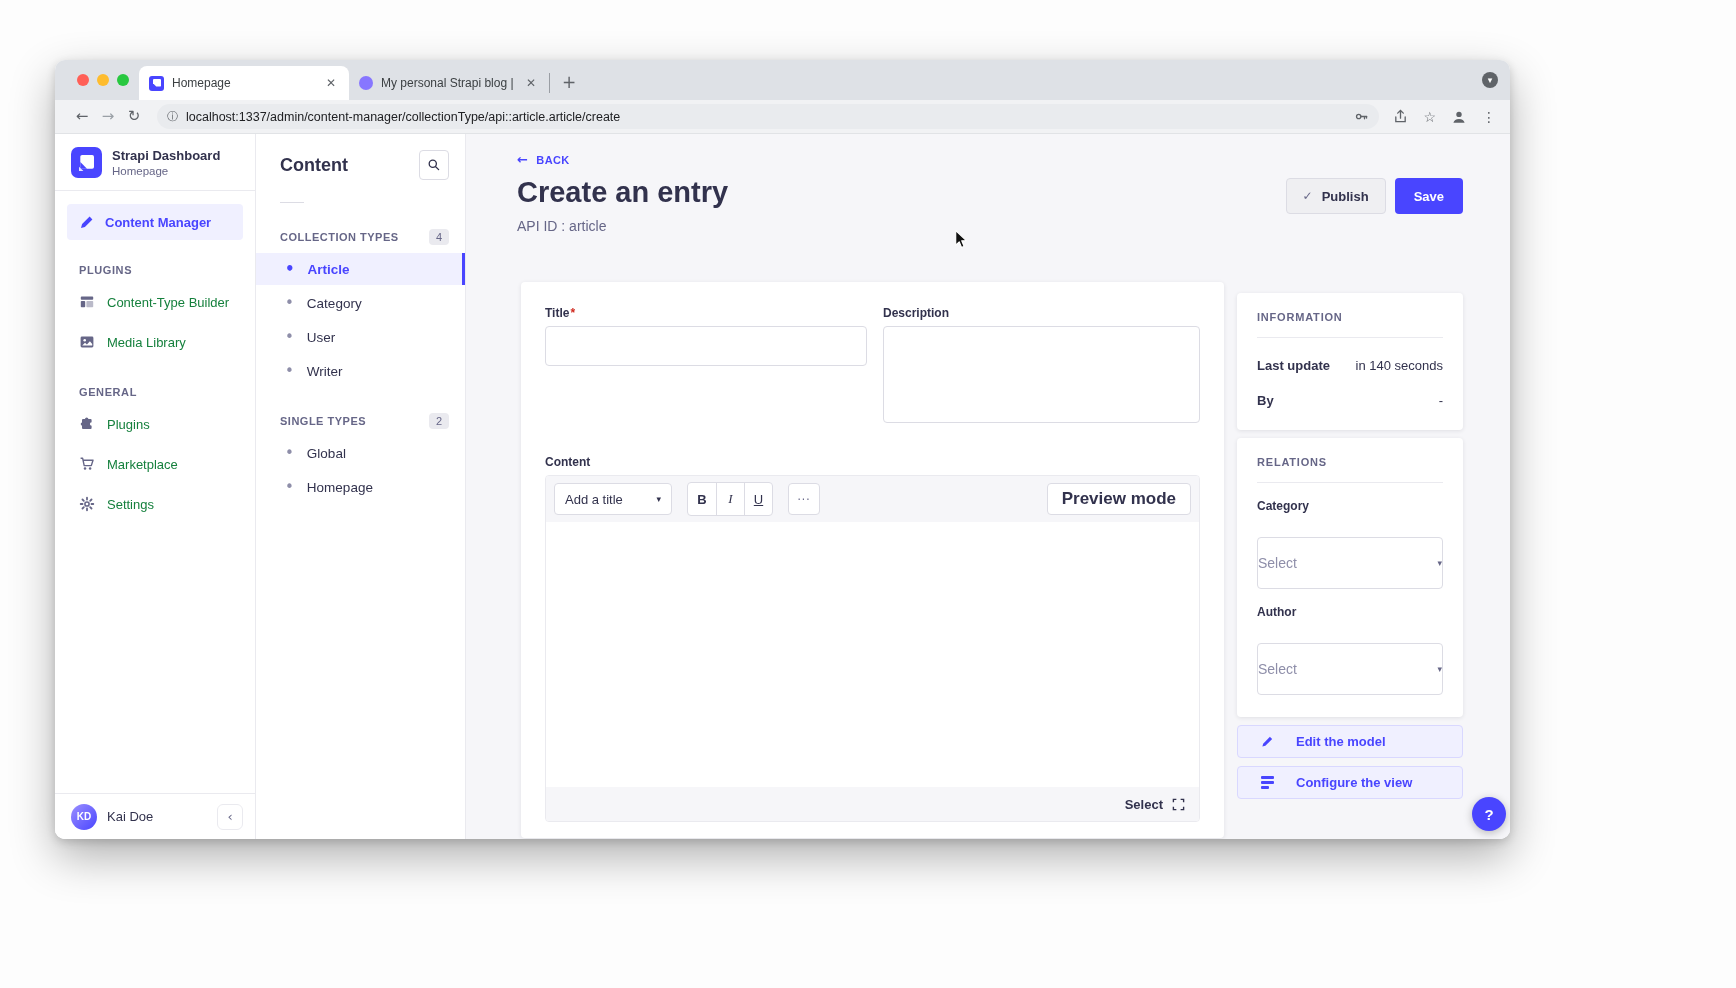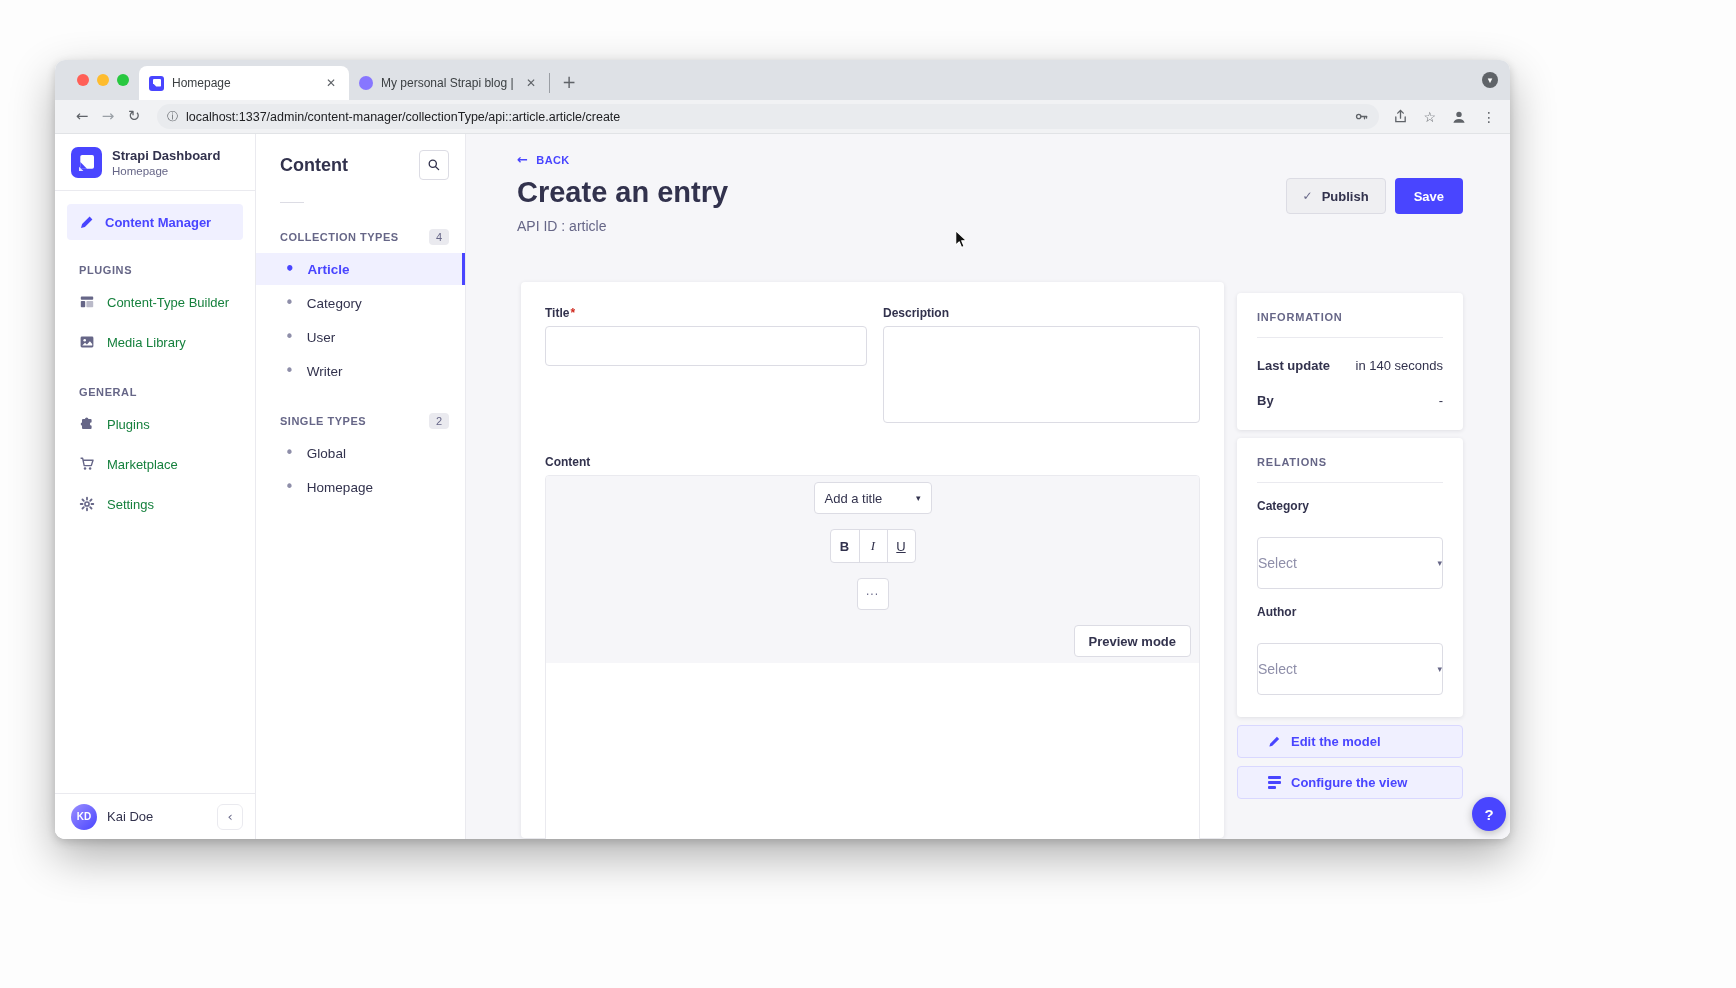--- a/index.html
+++ b/index.html
@@ -98,53 +98,53 @@
           box-shadow:0 1px 4px rgba(33,33,52,.1); padding:24px; }
   .fieldrow { display:flex; gap:16px; }
   .f-title { width:322px; } .f-desc { flex:1; }
   .flabel { font-size:12px; font-weight:bold; color:#32324d; margin-bottom:6px; }
   .req { color:#d02b20; margin-left:1px; }
   .txt { width:100%; height:40px; border:1px solid #dcdce4; border-radius:4px; padding:0 12px;
          font:inherit; font-size:14px; color:#32324d; background:#fff; outline:none; }
   textarea.txt { height:97px; resize:none; padding:10px 12px; }
   .f-content { margin-top:28px; }
   .editor { margin-top:6px; border:1px solid #eaeaef; border-radius:4px; overflow:hidden; }
-  .ed-toolbar { background:#f6f6f9; padding:6px 8px; display:flex; align-items:center; gap:15px;flex-direction:column; }
+  .ed-toolbar { background:#f6f6f9; padding:6px 8px; display:flex; align-items:center; gap:15px; }
   .hsel { width:118px; height:32px; background:#fff; border:1px solid #dcdce4; border-radius:4px;
           display:flex; align-items:center; justify-content:space-between; padding:0 10px; font-size:13px; color:#32324d; }
   .caret { font-size:9px; color:#32324d; }
   .biu { display:flex; border:1px solid #dcdce4; border-radius:4px; background:#fff; overflow:hidden; }
   .biu .bi { width:28px; height:32px; display:flex; align-items:center; justify-content:center; font-size:13px; color:#32324d; }
   .biu .bi + .bi { border-left:1px solid #dcdce4; }
   .b-b{font-weight:bold;} .b-i{font-style:italic; font-family:"Liberation Serif",serif;} .b-u{text-decoration:underline;}
   .morebtn { width:32px; height:32px; border:1px solid #dcdce4; border-radius:4px; background:#fff; color:#666687;
              display:flex; align-items:center; justify-content:center; font-size:12px; letter-spacing:1px; padding-bottom:6px; }
   .previewbtn { margin-left:auto; height:32px; padding:0 14px; border:1px solid #dcdce4; border-radius:4px; background:#fff;
-                font-size:13px; font-weight:bold; color:#32324d; display:flex; align-items:center; }
+                font-size:17px; font-weight:bold; color:#32324d; display:flex; align-items:center; }
   .ed-body { height:265px; background:#fff; }
   .ed-footer { height:34px; background:#f6f6f9; display:flex; align-items:center; justify-content:flex-end; gap:9px;
                padding:0 14px; font-size:13px; font-weight:bold; color:#32324d; }
 
   .panel { position:absolute; left:771px; top:151px; width:226px; }
   .draftbox { background:#eaf5ff; border-radius:4px; height:48px; display:flex; align-items:center; gap:10px; padding:0 18px; }
   .draftdot { width:6px; height:6px; border-radius:50%; background:#006096; flex-shrink:0; }
   .drafttext { font-size:13px; color:#006096; }
   .drafttext b { font-weight:bold; }
   .pcard { background:#fff; border-radius:4px; box-shadow:0 1px 4px rgba(33,33,52,.1); margin-top:8px; padding:18px 20px 22px; }
   .plabel { font-size:11px; font-weight:bold; color:#666687; letter-spacing:.8px; }
   .pdiv { height:1px; background:#eaeaef; margin-top:14px; }
   .inforow { display:flex; justify-content:space-between; align-items:center; margin-top:20px; font-size:13px; }
   .inforow .k { font-weight:bold; color:#32324d; }
   .inforow .v { color:#32324d; }
   .rlabel { font-size:12px; font-weight:bold; color:#32324d; margin-top:16px; }
   .select { height:52px; border:1px solid #dcdce4; border-radius:4px; background:#fff; margin-top:24px;
             display:flex; align-items:center; justify-content:space-between; padding:0 0; font-size:14px; color:#8e8ea9; }
   .select .caret { color:#666687; }
   .panelbtn { margin-top:8px; height:33px; background:#f0f0ff; border:1px solid #d9d8ff; border-radius:4px;
-              display:flex; align-items:center; gap:10px; padding:0 30px; font-size:13px; font-weight:bold; color:#4945ff; }
+              display:flex; align-items:center; gap:22px; padding:0 23px; font-size:13px; font-weight:bold; color:#4945ff; }
   .cfgicon { display:flex; flex-direction:column; gap:2.5px; width:13px; }
   .cfgicon i { display:block; height:2.5px; background:#4945ff; border-radius:1px; }
   .cfgicon i:nth-child(1){width:13px;} .cfgicon i:nth-child(2){width:13px;} .cfgicon i:nth-child(3){width:8px;}
 
   .helpbtn { position:absolute; right:4px; bottom:8px; width:34px; height:34px; border-radius:50%; background:#4945ff;
              color:#fff; font-size:15px; font-weight:bold; display:flex; align-items:center; justify-content:center;
              box-shadow:0 2px 8px rgba(0,0,0,.25); }
   .cursor { position:absolute; left:487px; top:95px; pointer-events:none; }
 </style>
 </head>

